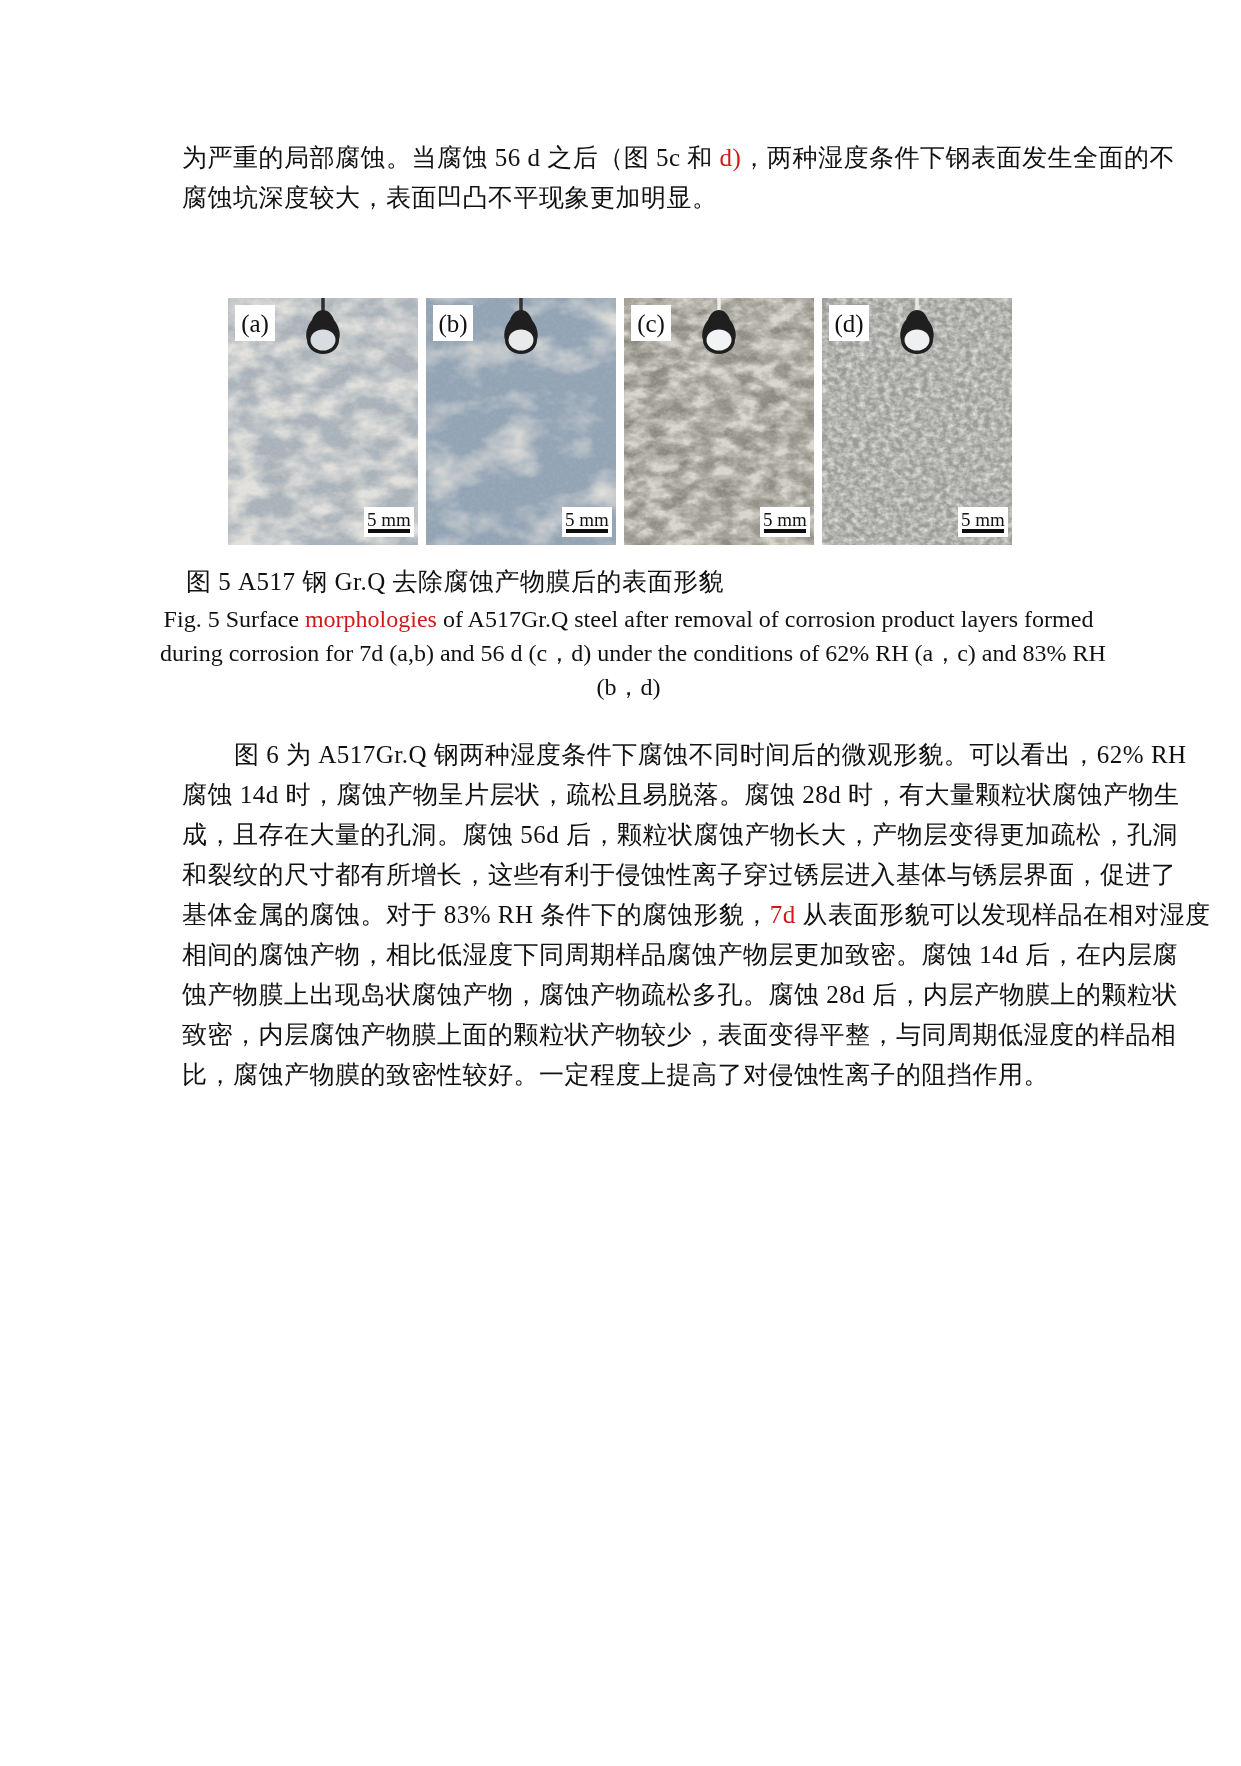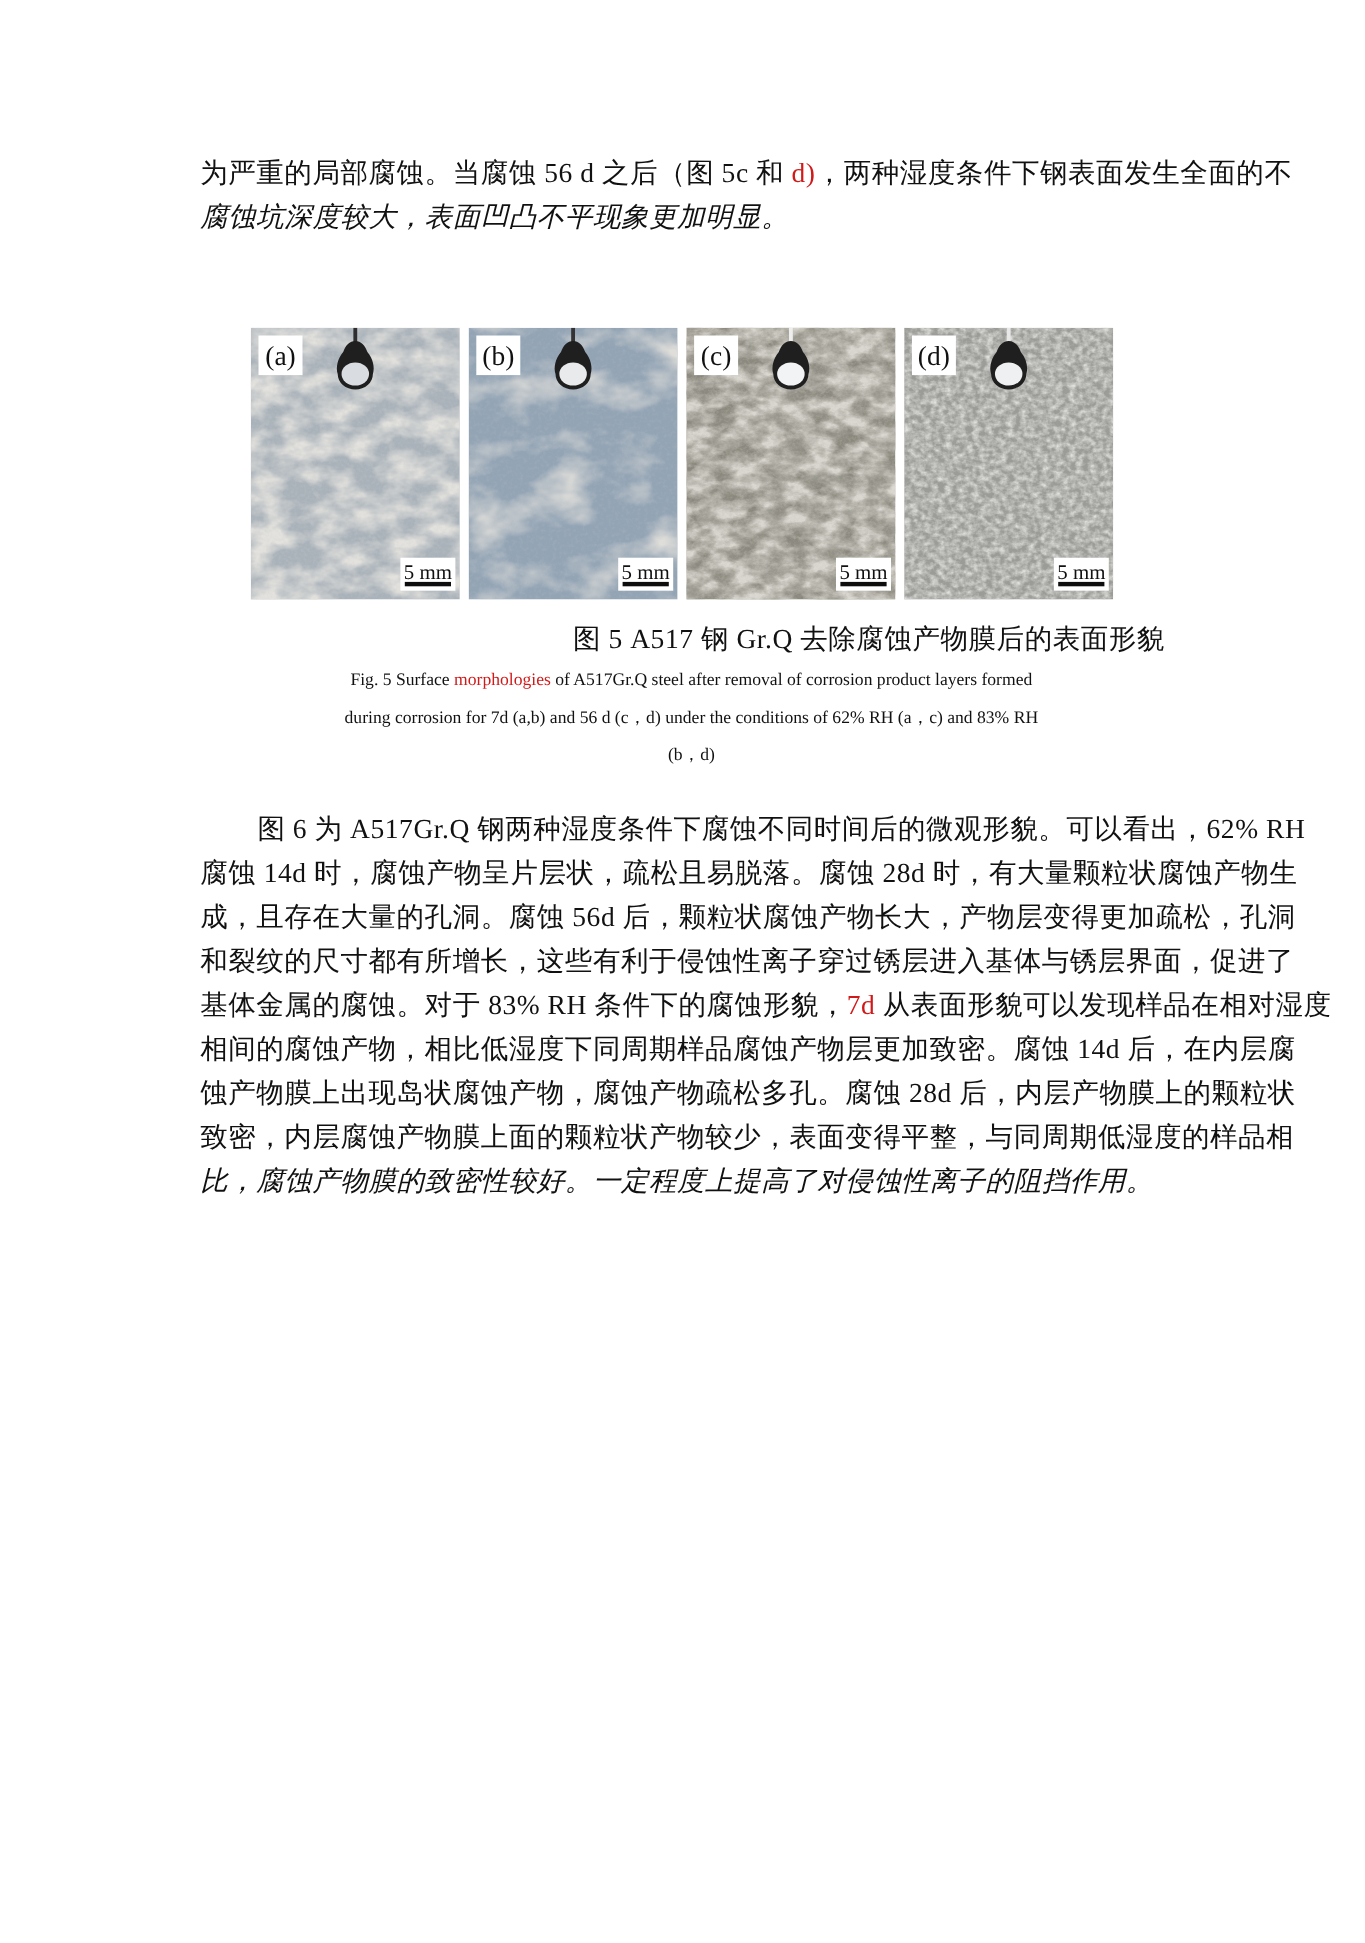--- a/index.html
+++ b/index.html
@@ -13,42 +13,42 @@
   }
   .red{color:var(--red,#d01a1a);}
   .bodytext{
     position:absolute;left:182px;width:893px;
     font-size:25px;line-height:40px;
     letter-spacing:0.5px;
   }
   #para1{top:138px;}
   #para2{top:703px;margin-top:32px;}
   .tline{text-align:justify;text-align-last:justify;white-space:nowrap;}
-  .tline.last{text-align:right;text-align-last:left;font-style:italic;}
+  .tline.last{text-align:right;text-align-last:left;}
   .tline.indent{text-indent:52px;}
   .tline.center{text-align:center;text-align-last:center;white-space:nowrap;}
   #figure-row{
     position:absolute;left:228px;top:298px;width:784px;height:247px;
     display:flex;gap:8px;
   }
   .panel{display:block;}
   .panel text{font-family:"Liberation Serif","DejaVu Serif",serif;}
   .panel .label{font-size:25px;fill:#111;}
   .panel .scale-text{font-size:19px;fill:#111;}
   .panel .label-box,.panel .scale-box{fill:#ffffff;}
   .panel .scale-line{fill:#0d0d0d;}
   .panel .hole-dark{fill:#1f1f1f;}
   .panel .wire{stroke-width:3.5;}
   #caption-cn{
-    position:absolute;left:166px;top:566px;width:893px;
-    font-size:25px;line-height:32px;text-align:right;letter-spacing:0.5px;
+    position:absolute;left:186px;top:566px;width:893px;
+    font-size:25px;line-height:32px;text-align:left;letter-spacing:0.5px;
   }
   #caption-en{
     position:absolute;left:160px;top:602px;width:937px;
-    font-size:16px;line-height:34px;
+    font-size:24px;line-height:34px;
   }
 </style>
 </head>
 <body style="background: rgb(255, 255, 255);">
 
 <div class="page">
 
   <div id="para1" class="bodytext">
       <div class="tline"><span>为严重的局部腐蚀。当腐蚀 56 d 之后（图 5c 和 </span><span class="red">d)</span><span>，两种湿度条件下钢表面发生全面的不</span></div>
       <div class="tline last"><span>腐蚀坑深度较大，表面凹凸不平现象更加明显。</span></div>

